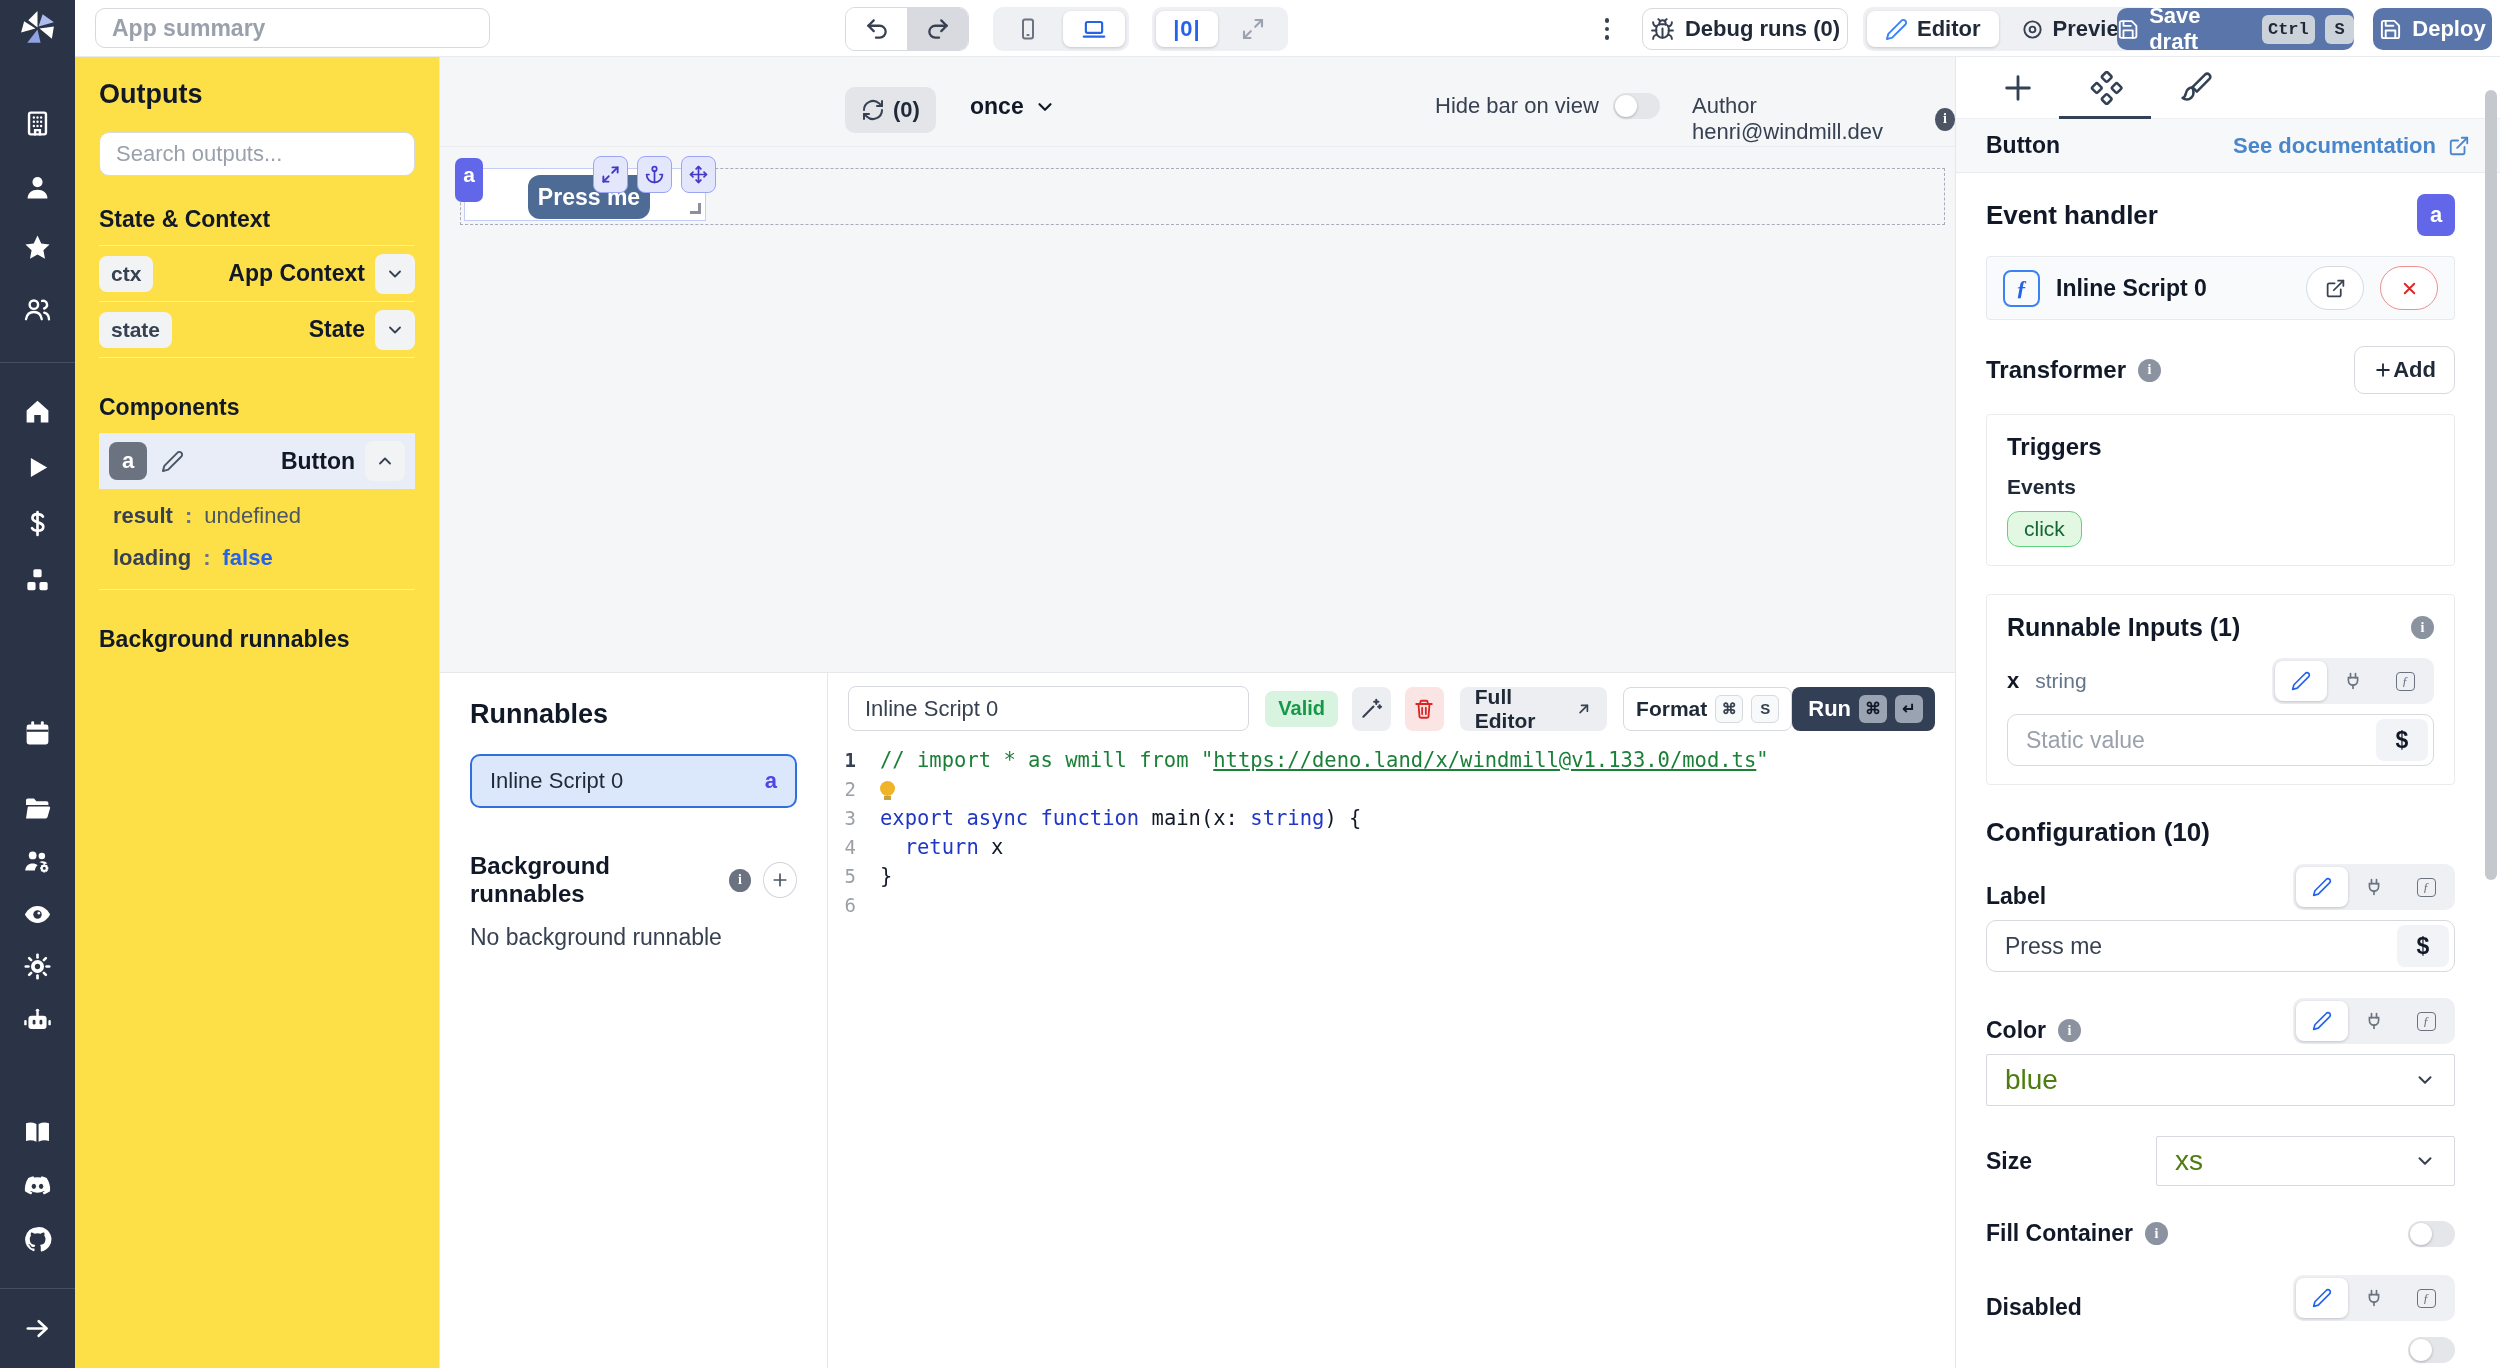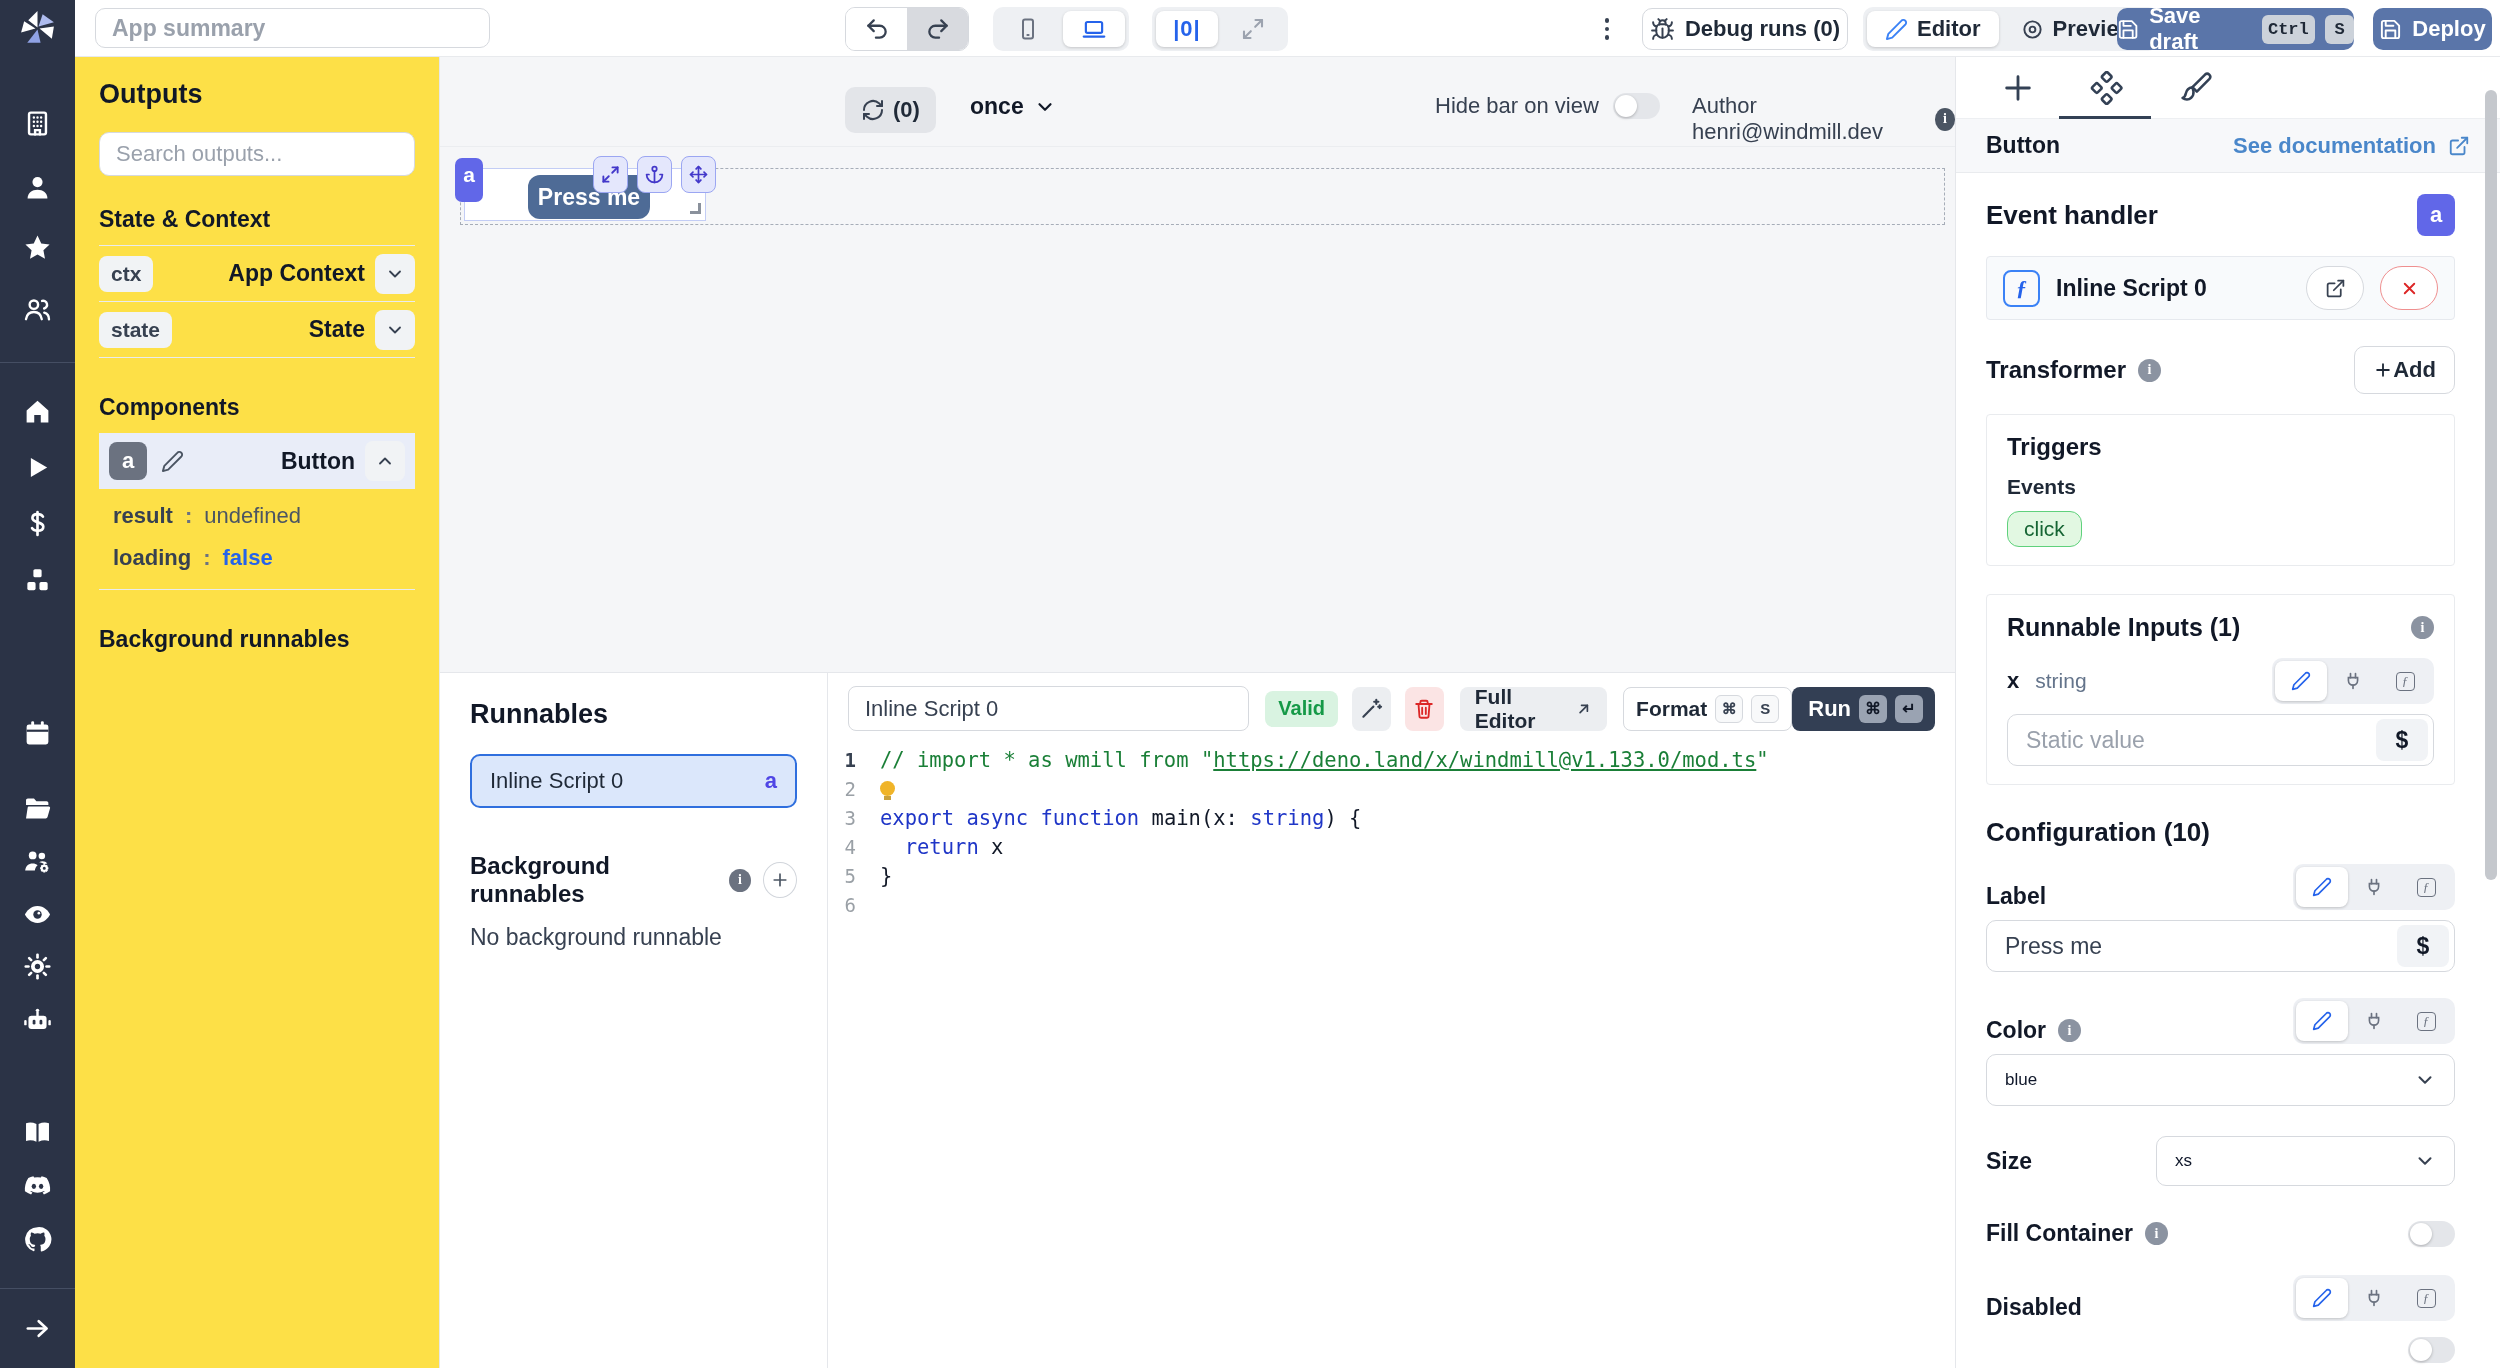--- a/index.html
+++ b/index.html
@@ -122,21 +122,21 @@
   #add-btn { margin-left:auto; height:48px; padding:0 18px; border:1px solid #d6d9de; border-radius:10px; display:flex; align-items:center; font-size:22px; font-weight:700; color:#1f2937; cursor:pointer; }
   .r-box { border:1px solid #e9ebee; border-radius:4px; padding:18px 20px; }
   .pill-click { margin-top:12px; display:inline-flex; height:36px; padding:0 16px; background:#e2f8e2; border:1.5px solid #5fd17c; border-radius:12px; color:#166534; font-size:21px; align-items:center; }
   .icon-group { background:#eef0f4; border-radius:10px; height:46px; display:flex; align-items:center; padding:3px; }
   .ig-seg { width:52px; height:40px; display:flex; align-items:center; justify-content:center; cursor:pointer; border-radius:8px; }
   .ig-seg.on { background:#fff; box-shadow:0 1px 3px rgba(0,0,0,.2); }
   .fbox-sm { width:19px; height:19px; border:1.5px solid #6b7280; border-radius:4px; color:#6b7280; font-size:13px; font-style:italic; display:flex; align-items:center; justify-content:center; font-family:"Liberation Serif", serif; }
   .field-input { position:relative; margin-top:10px; height:52px; border:1px solid #d6d9de; border-radius:10px; display:flex; align-items:center; padding:3px 18px; font-size:23px; color:#374151; }
   .field-input .ph { color:#9aa1ac; }
   .dollar-suffix { position:absolute; right:5px; top:4px; width:52px; height:42px; background:#f1f3f6; border-radius:8px; display:flex; align-items:center; justify-content:center; font-size:23px; font-weight:600; color:#111827; cursor:pointer; }
-  .select { border:1px solid #d6d9de; border-radius:10px; height:52px; display:flex; align-items:center; padding:0 18px; font-size:17px; color:#0f172a; cursor:pointer; }
+  .select { border:1px solid #d6d9de; border-radius:2px; height:52px; display:flex; align-items:center; padding:0 18px; font-size:28px; color:#4d7c0f; cursor:pointer; }
   .select svg { margin-left:auto; }
   .lbl { font-size:23px; font-weight:700; color:#111827; }
   #rscroll { position:absolute; right:3px; top:33px; width:12px; height:790px; background:#c5c8cd; border-radius:6px; }
 </style>
 </head>
 <body>
 
 <div id="rail">
   <div id="logo">
     <svg viewBox="0 0 40 40">

